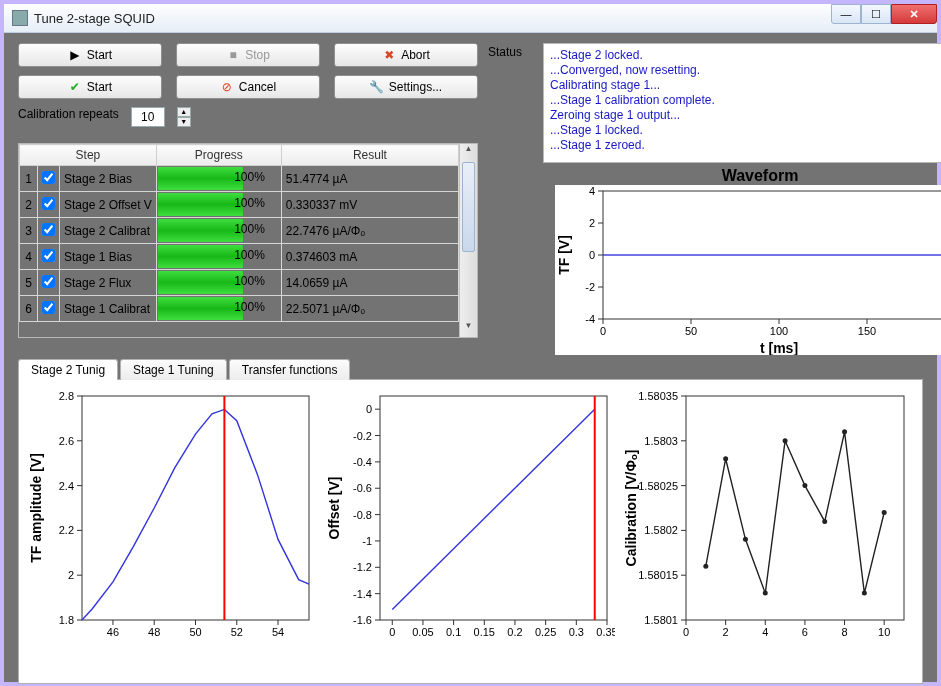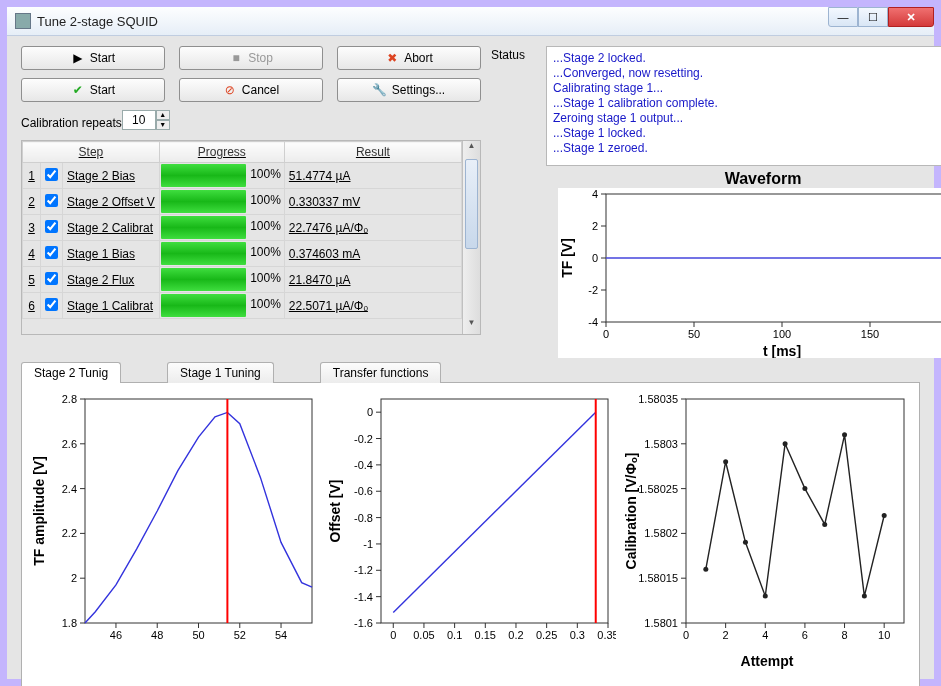--- a/index.html
+++ b/index.html
@@ -1,69 +1,69 @@
 <!DOCTYPE html>
 <html><head>
 <meta charset="utf-8">
 <style>
 * { box-sizing: border-box; margin: 0; padding: 0; }
 body { font-family: "Segoe UI", Tahoma, sans-serif; font-size: 12px; background: #5b8fc7; overflow: hidden; }
 
-.window { width: 941px; height: 686px; background: #e5e5e5; border: 7px solid #c4b5fd; position: relative; }
+.window { width: 941px; height: 686px; background: #737373; border: 4px solid #c4b5fd; position: relative; }
 
 .titlebar { height: 29px; background: linear-gradient(#fdfeff,#e6eef7); display: flex; align-items: center; padding-left: 8px; border-bottom: 1px solid #c0cde0; }
 .titlebar .app-icon { width: 16px; height: 16px; background: #8aa; border: 1px solid #678; margin-right: 6px; }
 .titlebar .title { font-size: 13px; color: #222; }
 .win-buttons { position: absolute; right: 0; top: 0; display: flex; }
 .win-btn { width: 30px; height: 20px; border: 1px solid #9db4d1; background: linear-gradient(#f3f8ff,#d9e6f5); display: flex; align-items: center; justify-content: center; font-size: 11px; }
 .win-btn.min { border-radius: 0 0 0 3px; }
 .win-btn.close { width: 46px; background: linear-gradient(#f07070,#d43a3a); color: #fff; border-color: #b02020; border-radius: 0 0 3px 0; font-weight: bold; }
 
 .content { padding: 10px 14px; height: calc(100% - 29px); }
 
 .top-row { display: flex; gap: 10px; }
 .left-col { flex: 0 0 460px; }
 .right-col { flex: 1; display: flex; gap: 21px; }
 
 .btn-row { display: flex; gap: 14px; margin-bottom: 8px; }
 .btn { flex: 1; height: 24px; border: 1px solid #8f8f8f; border-radius: 3px; background: linear-gradient(#fdfdfd,#e7e7e7); display: flex; align-items: center; justify-content: center; gap: 5px; cursor: pointer; font-size: 12px; }
 .btn.disabled { color: #999; }
 .btn .ic { width: 14px; height: 14px; display: inline-flex; align-items: center; justify-content: center; }
 
-.cal-row { display: flex; align-items: flex-end; gap: 0; margin-bottom: 10px; font-size: 12px; }
+.cal-row { display: flex; align-items: flex-start; gap: 12px; margin-bottom: 16px; font-size: 12px; }
 .spin { width: 34px; height: 20px; border: 1px solid #9aa; background:#fff; text-align:center; font-size:12px; }
 .spin-btns { display:flex; flex-direction:column; }
 .spin-btns button { width:14px; height:10px; border:1px solid #9aa; background:#eee; font-size:7px; line-height:6px; padding:0; }
 
-.table-wrap { border: 1px solid #b8b8b8; height: 195px; display:flex;text-decoration:underline; }
+.table-wrap { border: 1px solid #b8b8b8; height: 195px; display:flex; }
 .table-scroll { flex:1; overflow:hidden; }
 table { border-collapse: collapse; width: 100%; }
 th { background: linear-gradient(#fcfcfc,#ececec); border: 1px solid #cfcfcf; padding: 3px 6px; font-weight: normal; color:#333; font-size:12px; }
 td { border: 1px solid #d6d6d6; padding: 2px 4px; font-size: 12px; height:26px; }
 td.num { text-align:center; width:18px; }
 td.chk { width:18px; text-align:center; }
 td.step { width:90px; overflow:hidden; white-space:nowrap; }
 td.prog { width:125px; padding:0; position:relative; }
 .prog-bar { position:absolute; left:1px; top:1px; bottom:1px; right:38px; background: linear-gradient(#3fde3f,#18b818,#3fde3f); border-radius:1px; }
-.prog-txt { position:absolute; right:3px; top:4px; font-size:12px; }
+.prog-txt { position:absolute; right:16px; top:4px; font-size:12px; }
 td.res { }
 .vscroll { width:18px; background:linear-gradient(to right,#eee,#ddd); border-left:1px solid #c0c0c0; position:relative; }
 .vscroll .thumb { position:absolute; left:2px; right:2px; top:18px; height:90px; background:linear-gradient(#e8eff8,#c8d8eb); border:1px solid #9db4d1; border-radius:2px; }
 .vscroll .arr { position:absolute; left:0; right:0; height:16px; text-align:center; font-size:8px; color:#555; }
 .vscroll .arr.up { top:0; } .vscroll .arr.dn { bottom:0; }
 
 .status-label { font-size:12px; padding-top:2px; }
 .status-box { flex:1; height: 120px; border: 1px solid #b8b8b8; background: #fff; padding: 4px 6px; font-size: 12px; color: #1818c8; overflow:hidden; }
 .status-box div { line-height: 15px; }
 
 .waveform { margin-top: 4px; margin-left: 12px; }
 .chart-title { text-align:center; font-weight:bold; font-size:16px; }
 .chart { position:relative; background:#fff; }
 
-.tabs { display:flex; margin-top: 4px; gap: 44px; }
+.tabs { display:flex; margin-top: 4px; }
 .tab { padding: 3px 12px; border:1px solid #b0b0b0; border-bottom:none; background:linear-gradient(#fcfcfc,#ececec); font-size:12px; cursor:pointer; border-radius:3px 3px 0 0; margin-right:2px; }
 .tab.active { background:#fff; position:relative; z-index:2; }
 .tab-panel { border:1px solid #b0b0b0; padding:8px; display:flex; gap:6px; height:305px; background:#fff; margin-top:-1px; }
 
 .plot-box { flex:1; position:relative; }
 .axis-label-x { text-align:center; font-weight:bold; font-size:14px; margin-top:2px; }
 svg { display:block; }
 </style>
 </head>
 <body>
@@ -171,21 +171,21 @@
   <td class="res">0.374603 mA</td>
                   </tr>
                   <tr>
                     <td class="num">5</td>
   <td class="chk"><input type="checkbox" checked="" style=""></td>
   <td class="step">Stage 2 Flux</td>
   <td class="prog">
                       <div class="prog-bar"></div>
                       <span class="prog-txt">100%</span>
                     </td>
-  <td class="res">21.8470 µA</td>
+  <td class="res">14.0659 µA</td>
                   </tr>
                   <tr>
                     <td class="num">6</td>
   <td class="chk"><input type="checkbox" checked="" style=""></td>
   <td class="step">Stage 1 Calibrat</td>
   <td class="prog">
                       <div class="prog-bar"></div>
                       <span class="prog-txt">100%</span>
                     </td>
   <td class="res">22.5071 µA/Φₒ</td>
@@ -359,17 +359,16 @@
             <circle cx="103.63636363636364" cy="70.72000000004775" r="2.5" fill="#222"></circle>
             <circle cx="123.45454545454545" cy="151.3600000000239" r="2.5" fill="#222"></circle>
             <circle cx="143.27272727272728" cy="205.12000000000796" r="2.5" fill="#222"></circle>
             <circle cx="163.0909090909091" cy="52.7999999999204" r="2.5" fill="#222"></circle>
             <circle cx="182.9090909090909" cy="97.60000000003978" r="2.5" fill="#222"></circle>
             <circle cx="202.72727272727272" cy="133.4400000000955" r="2.5" fill="#222"></circle>
             <circle cx="222.54545454545456" cy="43.83999999985676" r="2.5" fill="#222"></circle>
             <circle cx="242.36363636363637" cy="205.12000000000796" r="2.5" fill="#222"></circle>
             <circle cx="262.1818181818182" cy="124.48000000003184" r="2.5" fill="#222"></circle>
           </svg>
-          <div class="axis-label-x">Attempt</div>
         </div>
     </div>
   </div>
 </div>
 
 </body></html>

